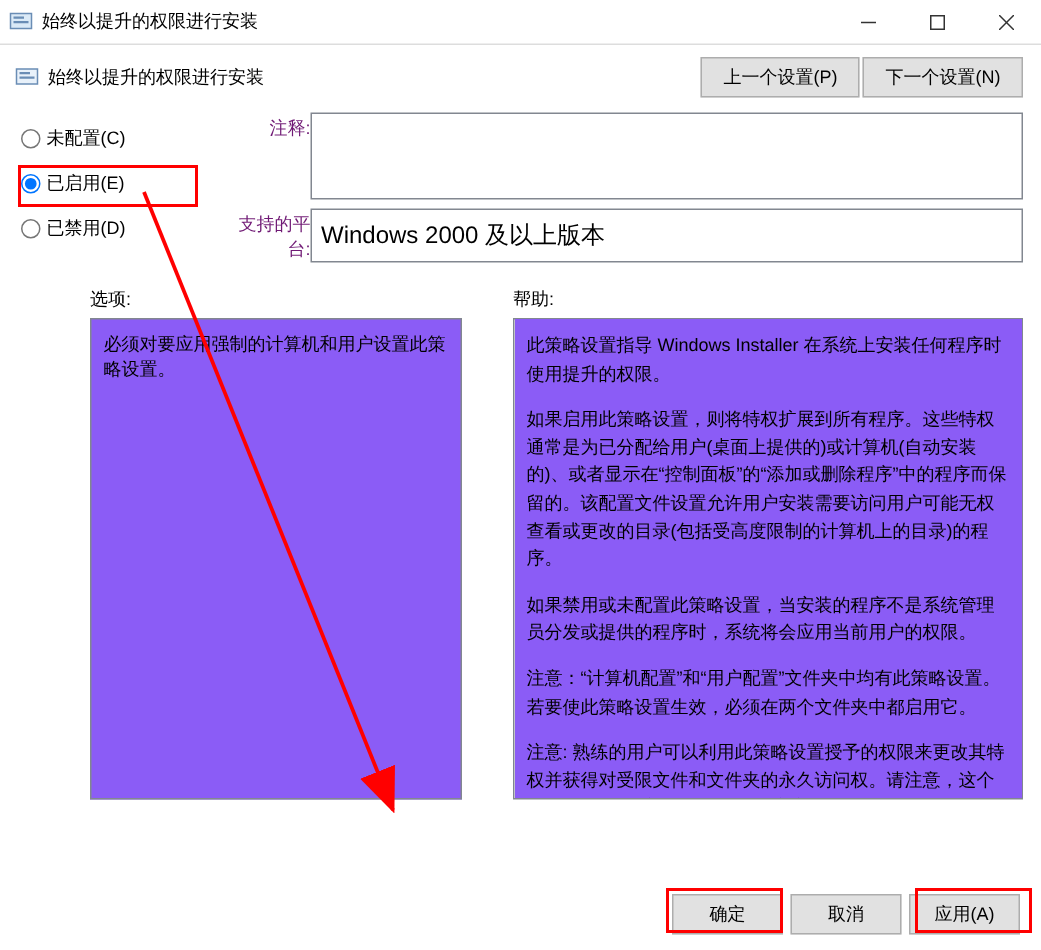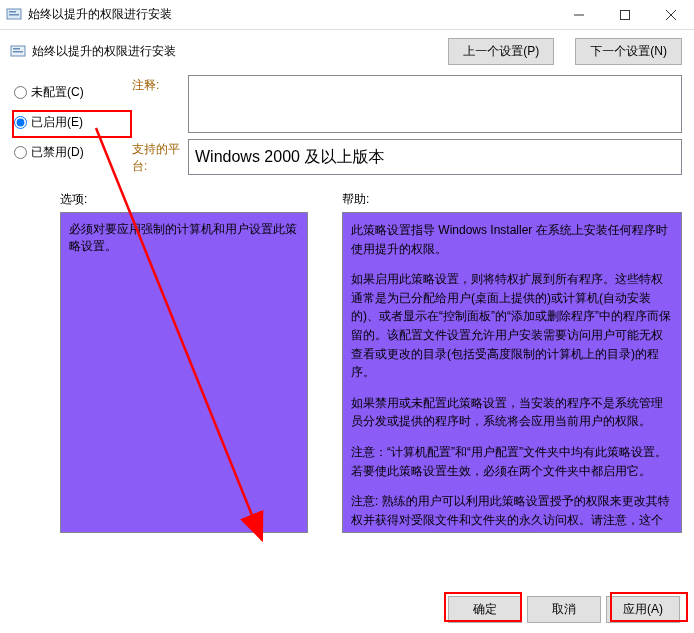--- a/index.html
+++ b/index.html
@@ -58,35 +58,36 @@
       width: 16px; height: 16px;
       margin-right: 6px;
       display: inline-flex; align-items:center; justify-content:center;
     }
     .top-row .policy-name {
       flex: 1;
       font-size: 12px;
     }
     .nav-buttons {
       display: flex;
-      gap: 21px;
+      gap: 2px;
     }
     button.std {
       font-family: inherit;
       font-size: 12px;
       background: #e1e1e1;
       border: 1px solid #adadad;
       padding: 4px 14px;
       min-width: 80px;
       cursor: default;
     }
     
     .config-area {
       display: flex;
       padding: 4px 12px 4px 12px;
+      gap: 19px;
     }
     .radio-col {
       width: 120px;
       padding-top: 2px;
       padding-left: 2px;
     }
     .radio-item {
       display: flex;
       align-items: center;
       height: 30px;
@@ -103,22 +104,23 @@
     }
     .fields-col {
       flex: 1;
     }
     .field-row {
       display: flex;
       margin-bottom: 6px;
     }
     .field-label {
       width: 56px;
-      color: #a16207;
+      color: #701a75;
       padding-top: 2px;
+      text-align: right;
     }
     .field-box {
       flex: 1;
       border: 1px solid #828790;
       min-height: 58px;
       background: #fff;
       padding: 4px 6px;
       font-size: 16px;
     }
     .field-box.single {

